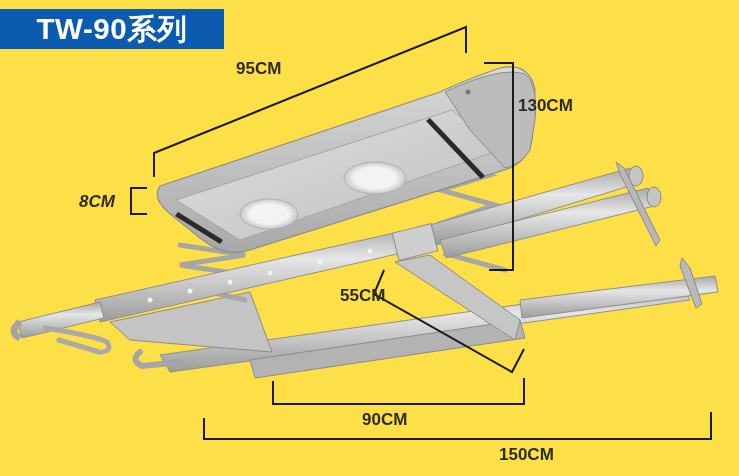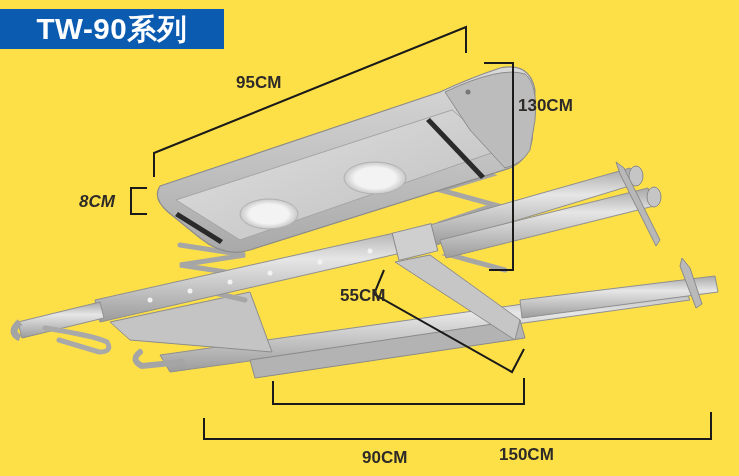--- a/index.html
+++ b/index.html
@@ -107,20 +107,20 @@
       <polyline points="384,270 374,294 512,372 524,349"></polyline>
       <polyline points="273,381 273,404 524,404 524,378"></polyline>
       <polyline points="204,418 204,439 711,439 711,412"></polyline>
     </g>
   </svg>
 
   <div class="banner">
     <span>TW-90系列</span>
   </div>
 
-  <div class="dim-label" style="left:236px;top:73px;">95CM</div>
+  <div class="dim-label" style="left:236px;top:59px;">95CM</div>
   <div class="dim-label" style="left:518px;top:96px;">130CM</div>
   <div class="dim-label" style="left:79px;top:192px;font-style:italic;">8CM</div>
   <div class="dim-label" style="left:340px;top:286px;">55CM</div>
-  <div class="dim-label" style="left:362px;top:410px;margin-top:38px;">90CM</div>
+  <div class="dim-label" style="left:362px;top:410px;">90CM</div>
   <div class="dim-label" style="left:459px;top:445px;margin-left:40px;">150CM</div>
 
 </div>
 
 </body></html>

